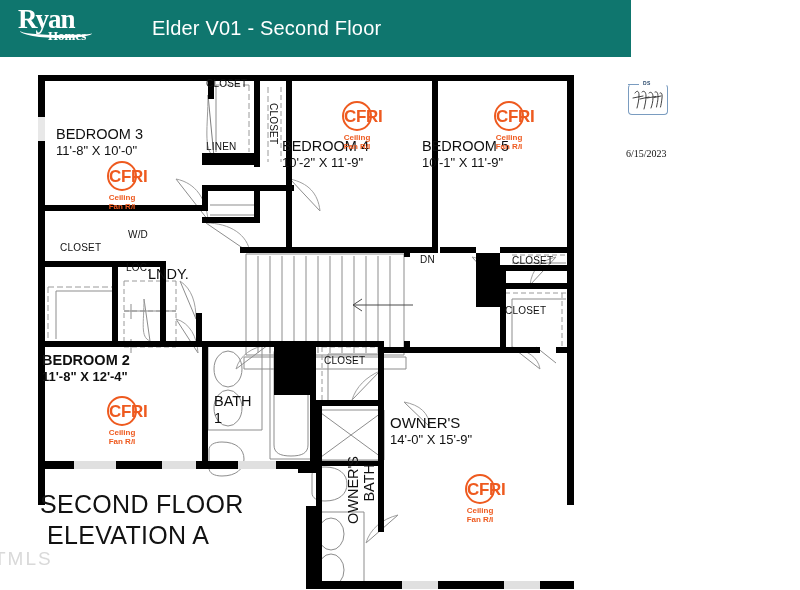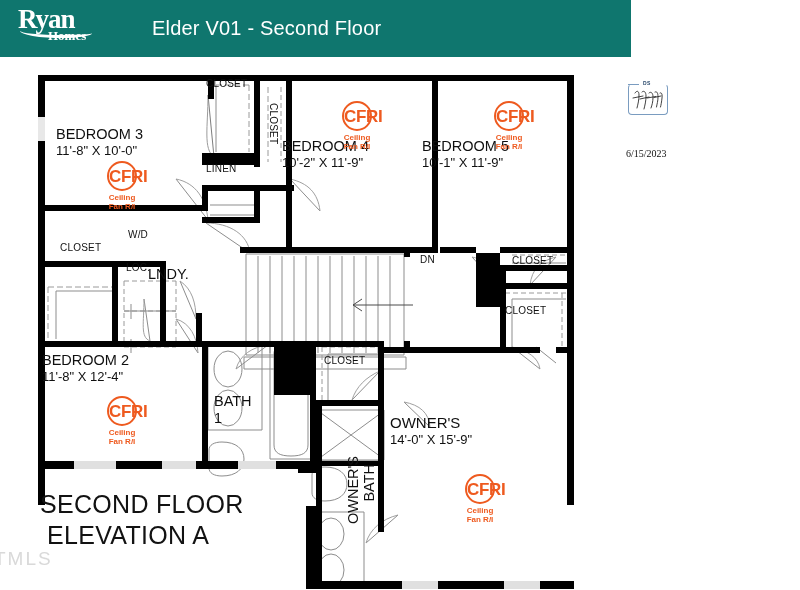--- a/index.html
+++ b/index.html
@@ -506,21 +506,21 @@
   <div class="room-dims">10'-1" X 11'-9"</div>
 </div>
 <div class="cfri" style="left:491px; top:101px;">
   <div class="ring">CFRI</div>
   <div class="cap">
     <div>Ceiling</div>
     <div>Fan R/I</div>
   </div>
 </div>
 
-<div class="room-label" style="left:42px; top:352px; width:180px;">
+<div class="room-label" style="left:42px; top:352px; width:180px;font-weight:bold;">
   <div class="room-name">BEDROOM 2</div>
   <div class="room-dims">11'-8" X 12'-4"</div>
 </div>
 <div class="cfri" style="left:104px; top:396px;">
   <div class="ring">CFRI</div>
   <div class="cap">
     <div>Ceiling</div>
     <div>Fan R/I</div>
   </div>
 </div>
@@ -550,21 +550,21 @@
 </div>
 
 <div class="room-label" style="left:148px; top:265px; width:60px; text-align:left;">
   <span class="room-name">LNDY.</span>
 </div>
 <div class="room-label small-label" style="left:128px; top:229px; width:40px;">W/D</div>
 <div class="room-label small-label" style="left:126px; top:262px; width:40px;">LOC.</div>
 
 <div class="room-label small-label" style="left:206px; top:78px; width:56px;">CLOSET</div>
 <div class="room-label small-label vert-label-cw" style="left:265px; top:103px; width:14px;">CLOSET</div>
-<div class="room-label small-label" style="left:206px; top:163px; width:56px;">LINEN</div>
+<div class="room-label small-label" style="left:206px; top:141px; width:56px;">LINEN</div>
 <div class="room-label small-label" style="left:60px; top:242px; width:56px;">CLOSET</div>
 <div class="room-label small-label" style="left:512px; top:255px; width:56px;">CLOSET</div>
 <div class="room-label small-label" style="left:505px; top:305px; width:56px;">CLOSET</div>
 <div class="room-label small-label" style="left:324px; top:355px; width:56px;">CLOSET</div>
 
 <div class="room-label small-label" style="left:420px; top:254px; width:28px;">DN</div>
 
 <div id="plan-caption">
   <span>SECOND FLOOR</span>
   <span class="line2">ELEVATION A</span>

